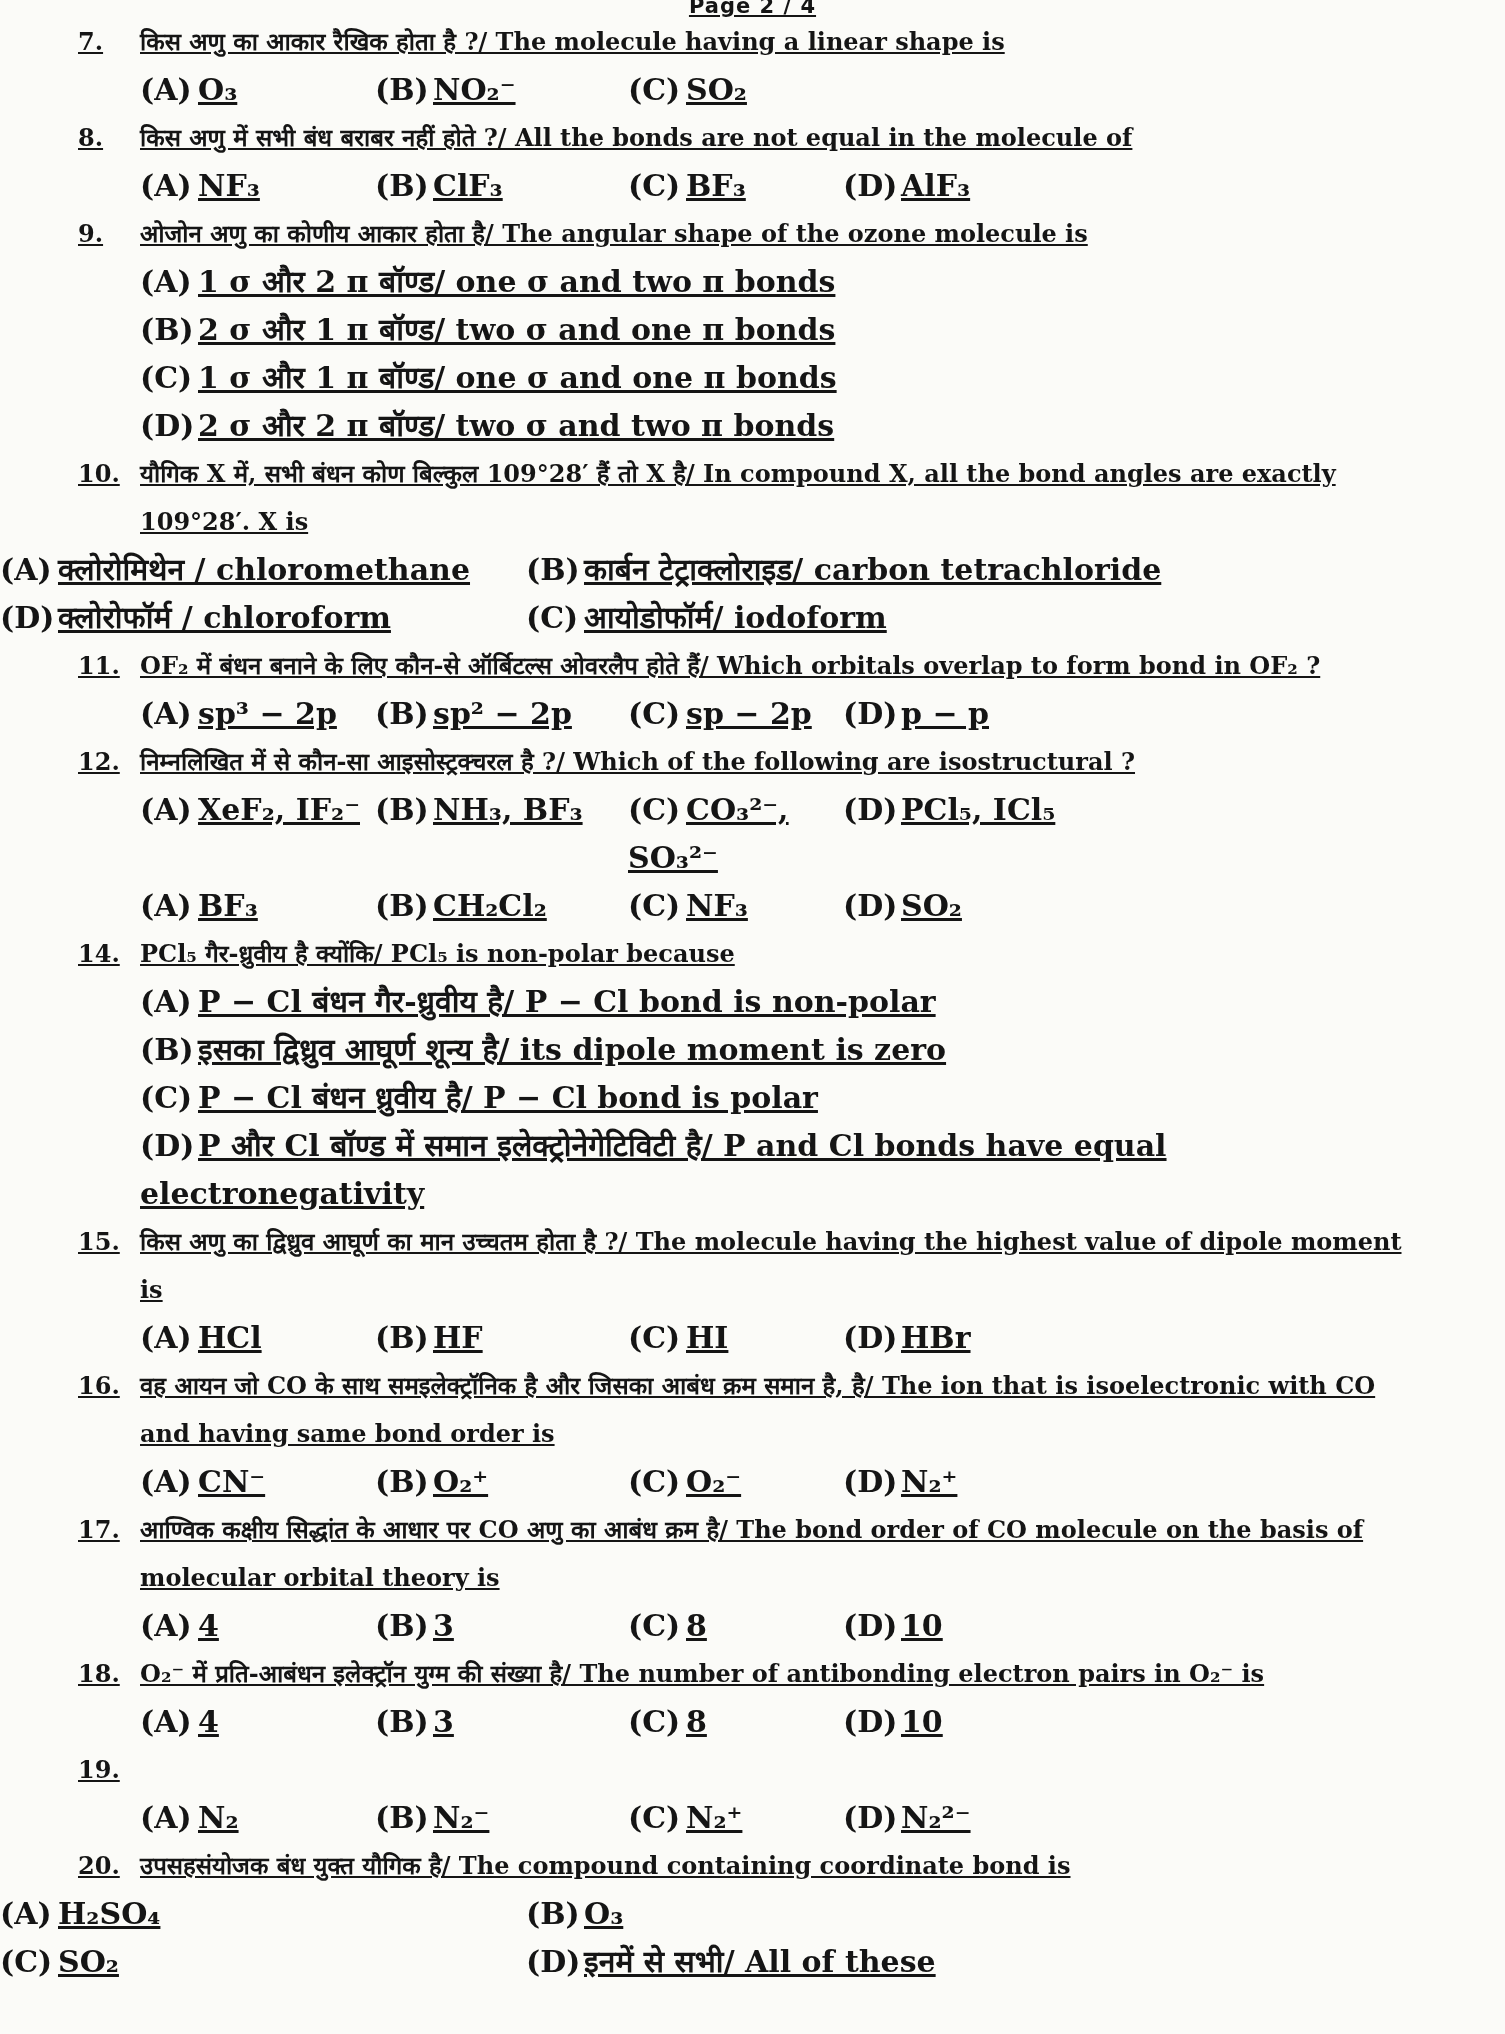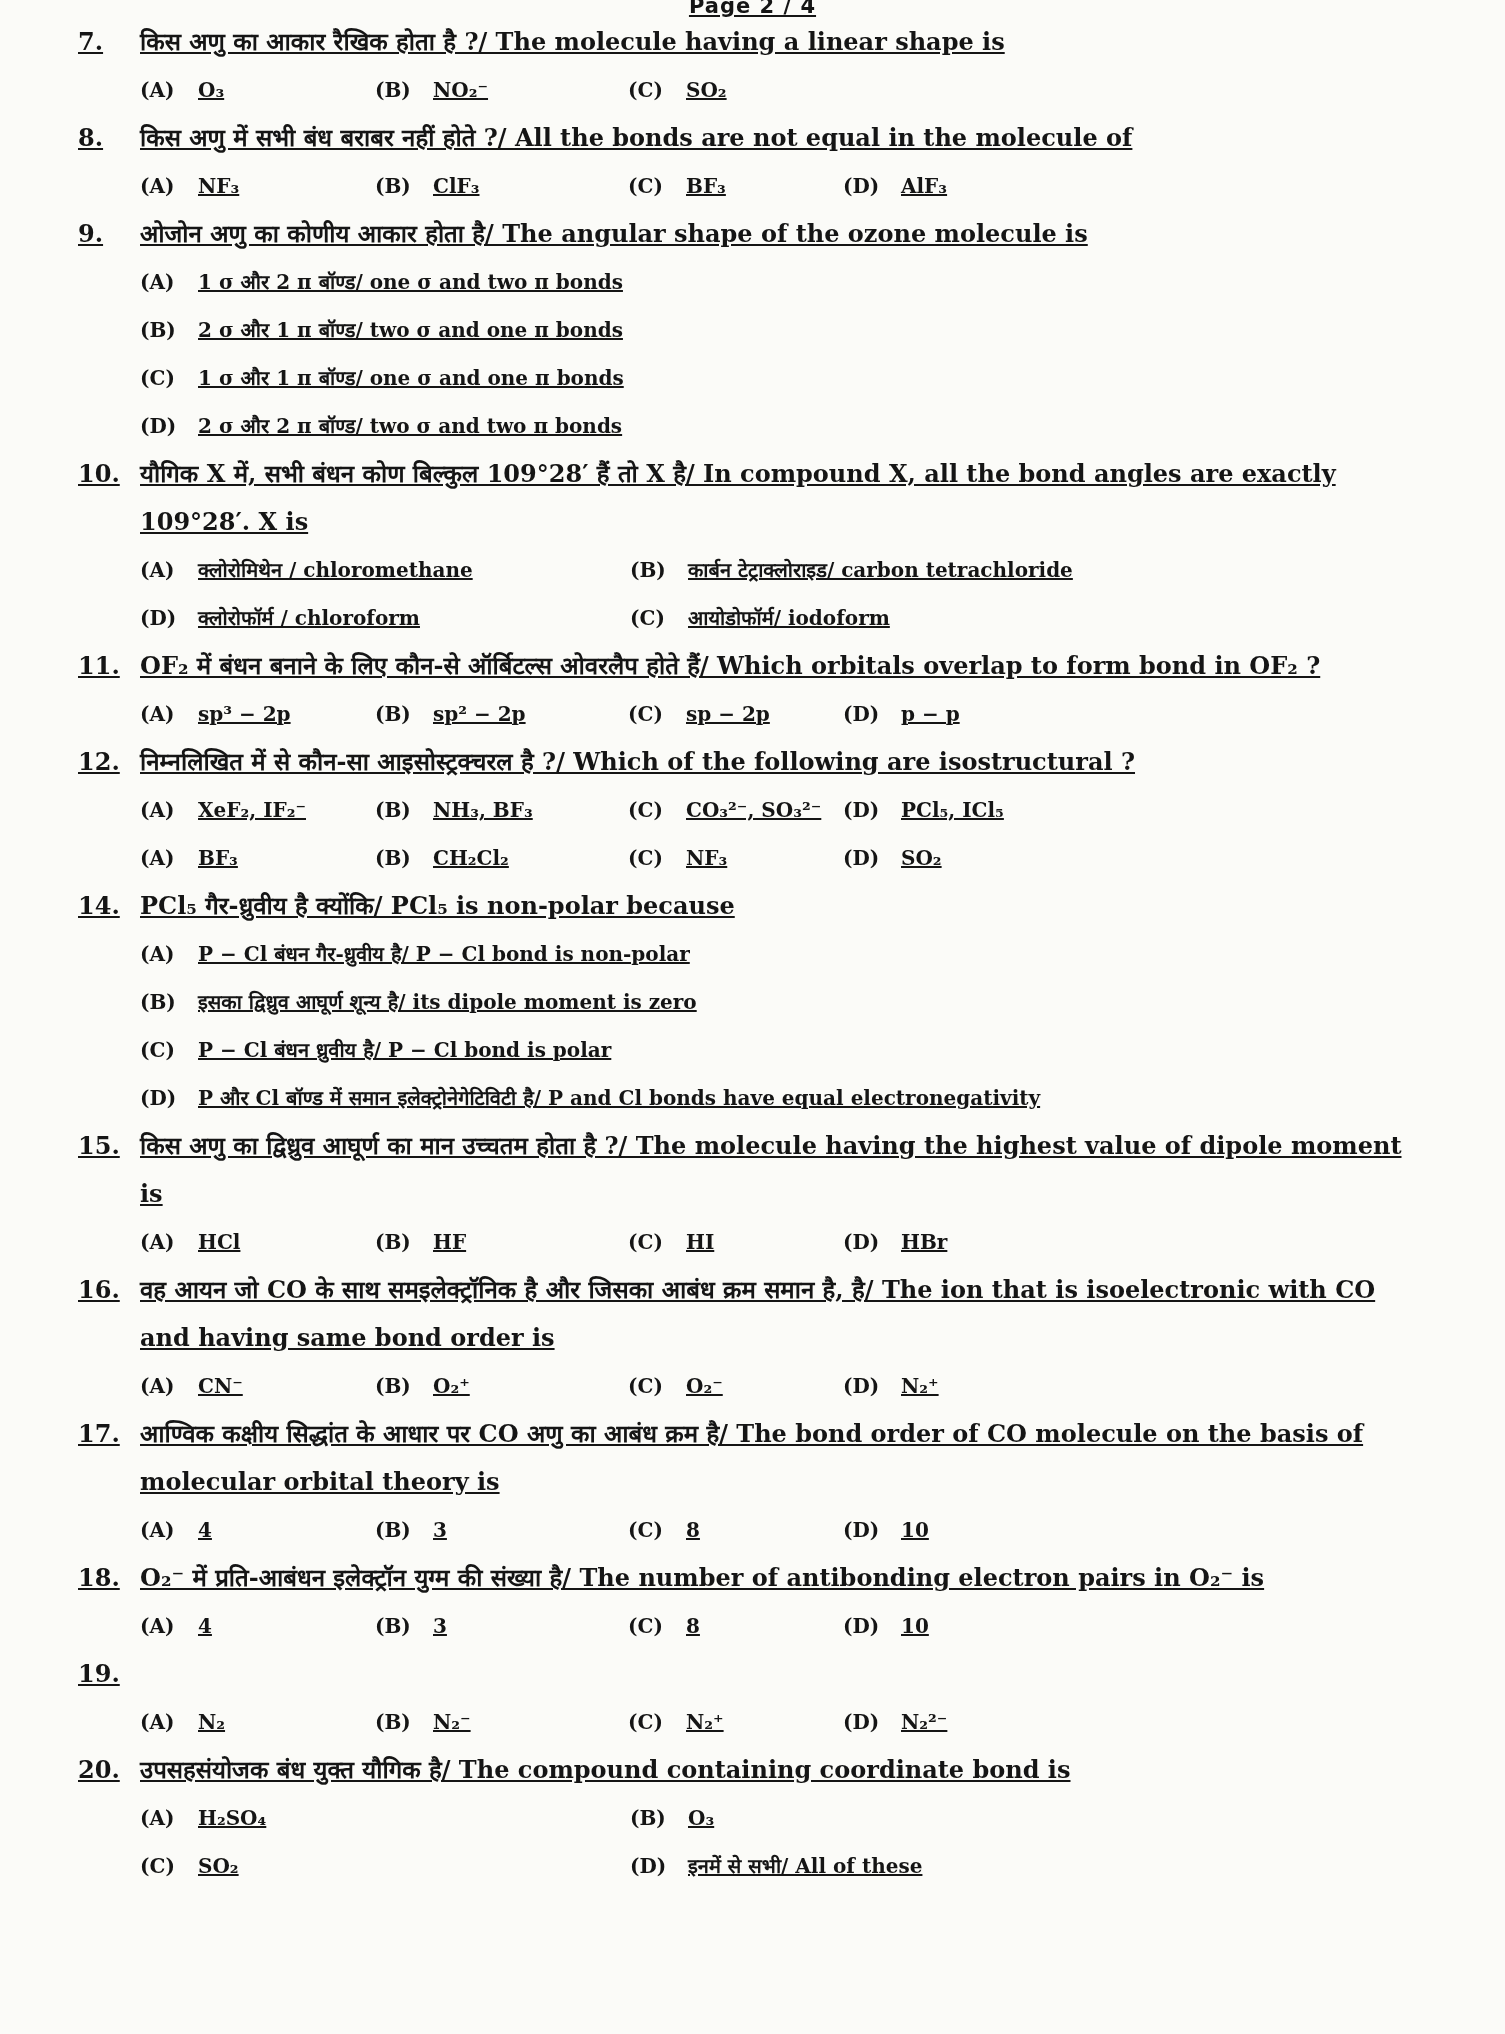--- a/index.html
+++ b/index.html
@@ -19,27 +19,27 @@
     font-family: "DejaVu Sans", "Liberation Sans", sans-serif;
     font-weight: 700;
   }
   .q-line {
     display: flex;
     padding-left: 78px; padding-right: 78px;
     font-size: 24px; line-height: 48px;
   }
   .q-num { width: 62px; flex: none; }
   .q-text { flex: 1; }
-  .opt-row { font-size: 20px; line-height: 48px; }
+  .opt-row { font-size: 30px; line-height: 48px; }
   .row4 { display: flex; margin-left: 140px; margin-right: 50px; }
   .row4 .opt:nth-child(1) { width: 235px; flex: none; }
   .row4 .opt:nth-child(2) { width: 253px; flex: none; }
   .row4 .opt:nth-child(3) { width: 215px; flex: none; }
   .row4 .opt:nth-child(4) { flex: 1; }
-  .grid2 { display: flex; margin-left: 140px; margin-right: 50px; }
+  .grid2 { display: flex; margin-right: 50px; gap: 36px; }
   .grid2 .opt:nth-child(1) { width: 490px; flex: none; }
   .grid2 .opt:nth-child(2) { flex: 1; }
   .stack { margin-left: 140px; margin-right: 50px; }
   .opt-label { display: inline-block; min-width: 58px; }
 </style>
 </head>
 <body>
 
 <div class="page">
   <div class="header">Page 2 / 4</div>

